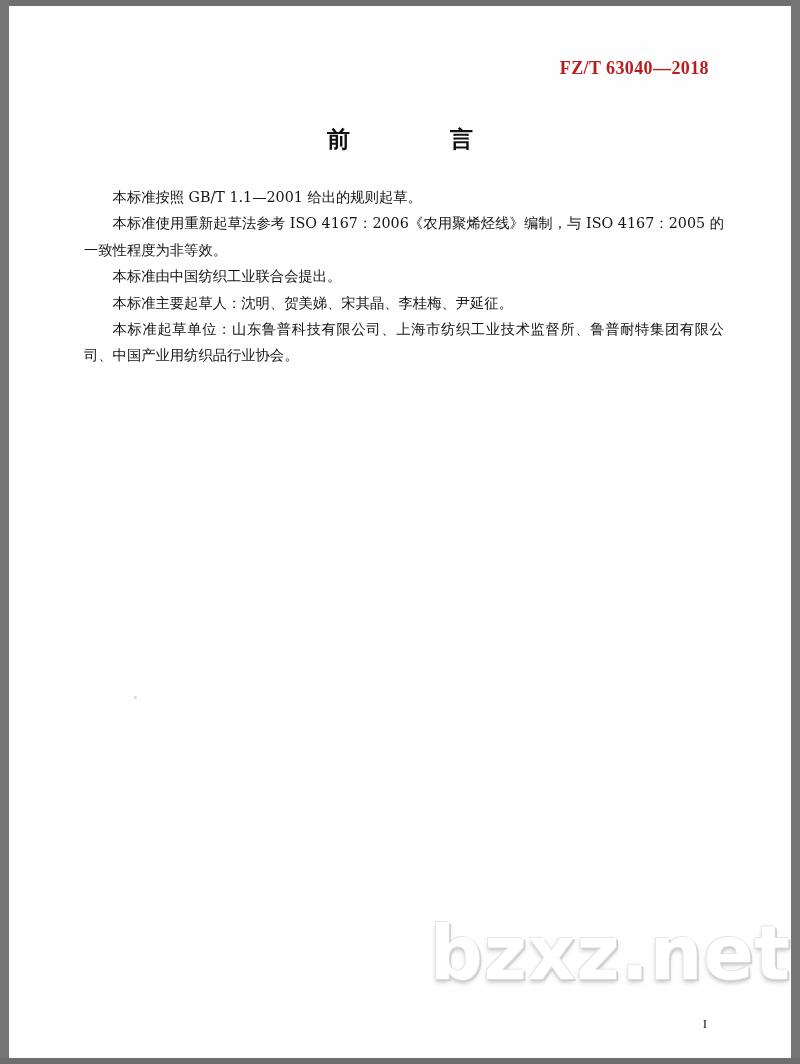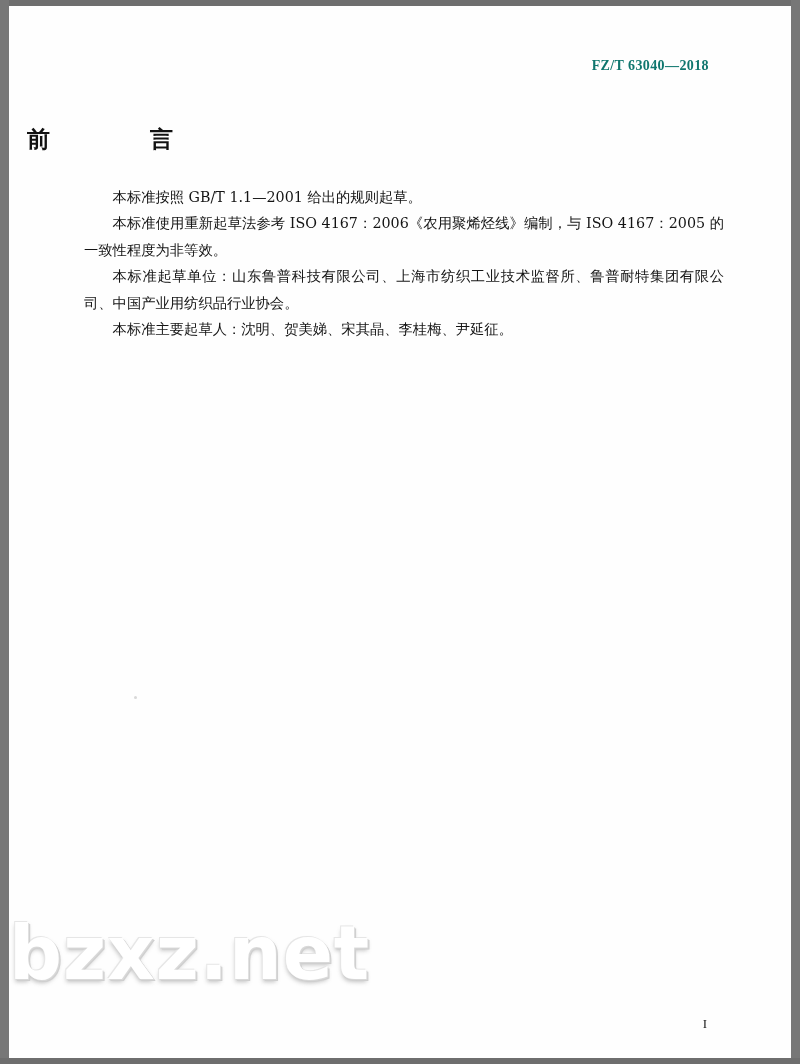--- a/index.html
+++ b/index.html
@@ -50,32 +50,33 @@
     width: 782px;
     height: 1052px;
     background: #fefefe;
   }
 
   .header-code {
     position: absolute;
     right: 82px;
     top: 52px;
     font-family: "Liberation Serif", "DejaVu Serif", serif;
-    font-size: 14px;
+    font-size: 18px;
     font-weight: bold;
     letter-spacing: 0.4px;
-    color: #0f766e;
+    color: #b91c1c;
     white-space: nowrap;
   }
 
   .title {
     position: absolute;
     left: 0;
     right: 0;
     top: 118px;
+    text-align: center;
     font-family: "DejaVu Serif", "Liberation Serif", serif;
     font-size: 23px;
     font-weight: bold;
     letter-spacing: 18px;
     text-indent: 18px;
     color: #111;
   }
 
   .body-text {
     position: absolute;
@@ -92,21 +93,21 @@
     margin: 0;
     text-indent: 2em;
     word-break: break-all;
   }
 
   .watermark {
     position: absolute;
     left: 0;
     right: 0;
     bottom: 62px;
-    text-align: left;
+    text-align: right;
     font-family: "DejaVu Sans", "Liberation Sans", sans-serif;
     font-size: 74px;
     font-weight: bold;
     color: #ffffff;
     letter-spacing: 1px;
     text-shadow:
        1px 1px 0 #d9d9d9,
        2px 2px 0 #cfcfcf,
       -1px -1px 0 #e6e6e6,
        0 3px 4px rgba(120,120,120,0.45);
@@ -142,22 +143,23 @@
 
   <div class="sheet">
 
     <div class="header-code">FZ/T 63040—2018</div>
 
     <div class="title">前　　言</div>
 
     <div class="body-text">
       <p>本标准按照 GB/T 1.1—2001 给出的规则起草。</p>
       <p>本标准使用重新起草法参考 ISO 4167：2006《农用聚烯烃线》编制，与 ISO 4167：2005 的一致性程度为非等效。</p>
+      <p>本标准由中国纺织工业联合会提出。</p>
+      <p>本标准主要起草人：沈明、贺美娣、宋其晶、李桂梅、尹延征。</p>
       <p>本标准起草单位：山东鲁普科技有限公司、上海市纺织工业技术监督所、鲁普耐特集团有限公司、中国产业用纺织品行业协会。</p>
-      <p>本标准主要起草人：沈明、贺美娣、宋其晶、李桂梅、尹延征。</p>
     </div>
 
     <div class="speck" style="left:125px; top:690px;"></div>
 
     <div class="watermark">bzxz.net</div>
 
     <div class="footer-page">I</div>
   </div>
 </div>
 

